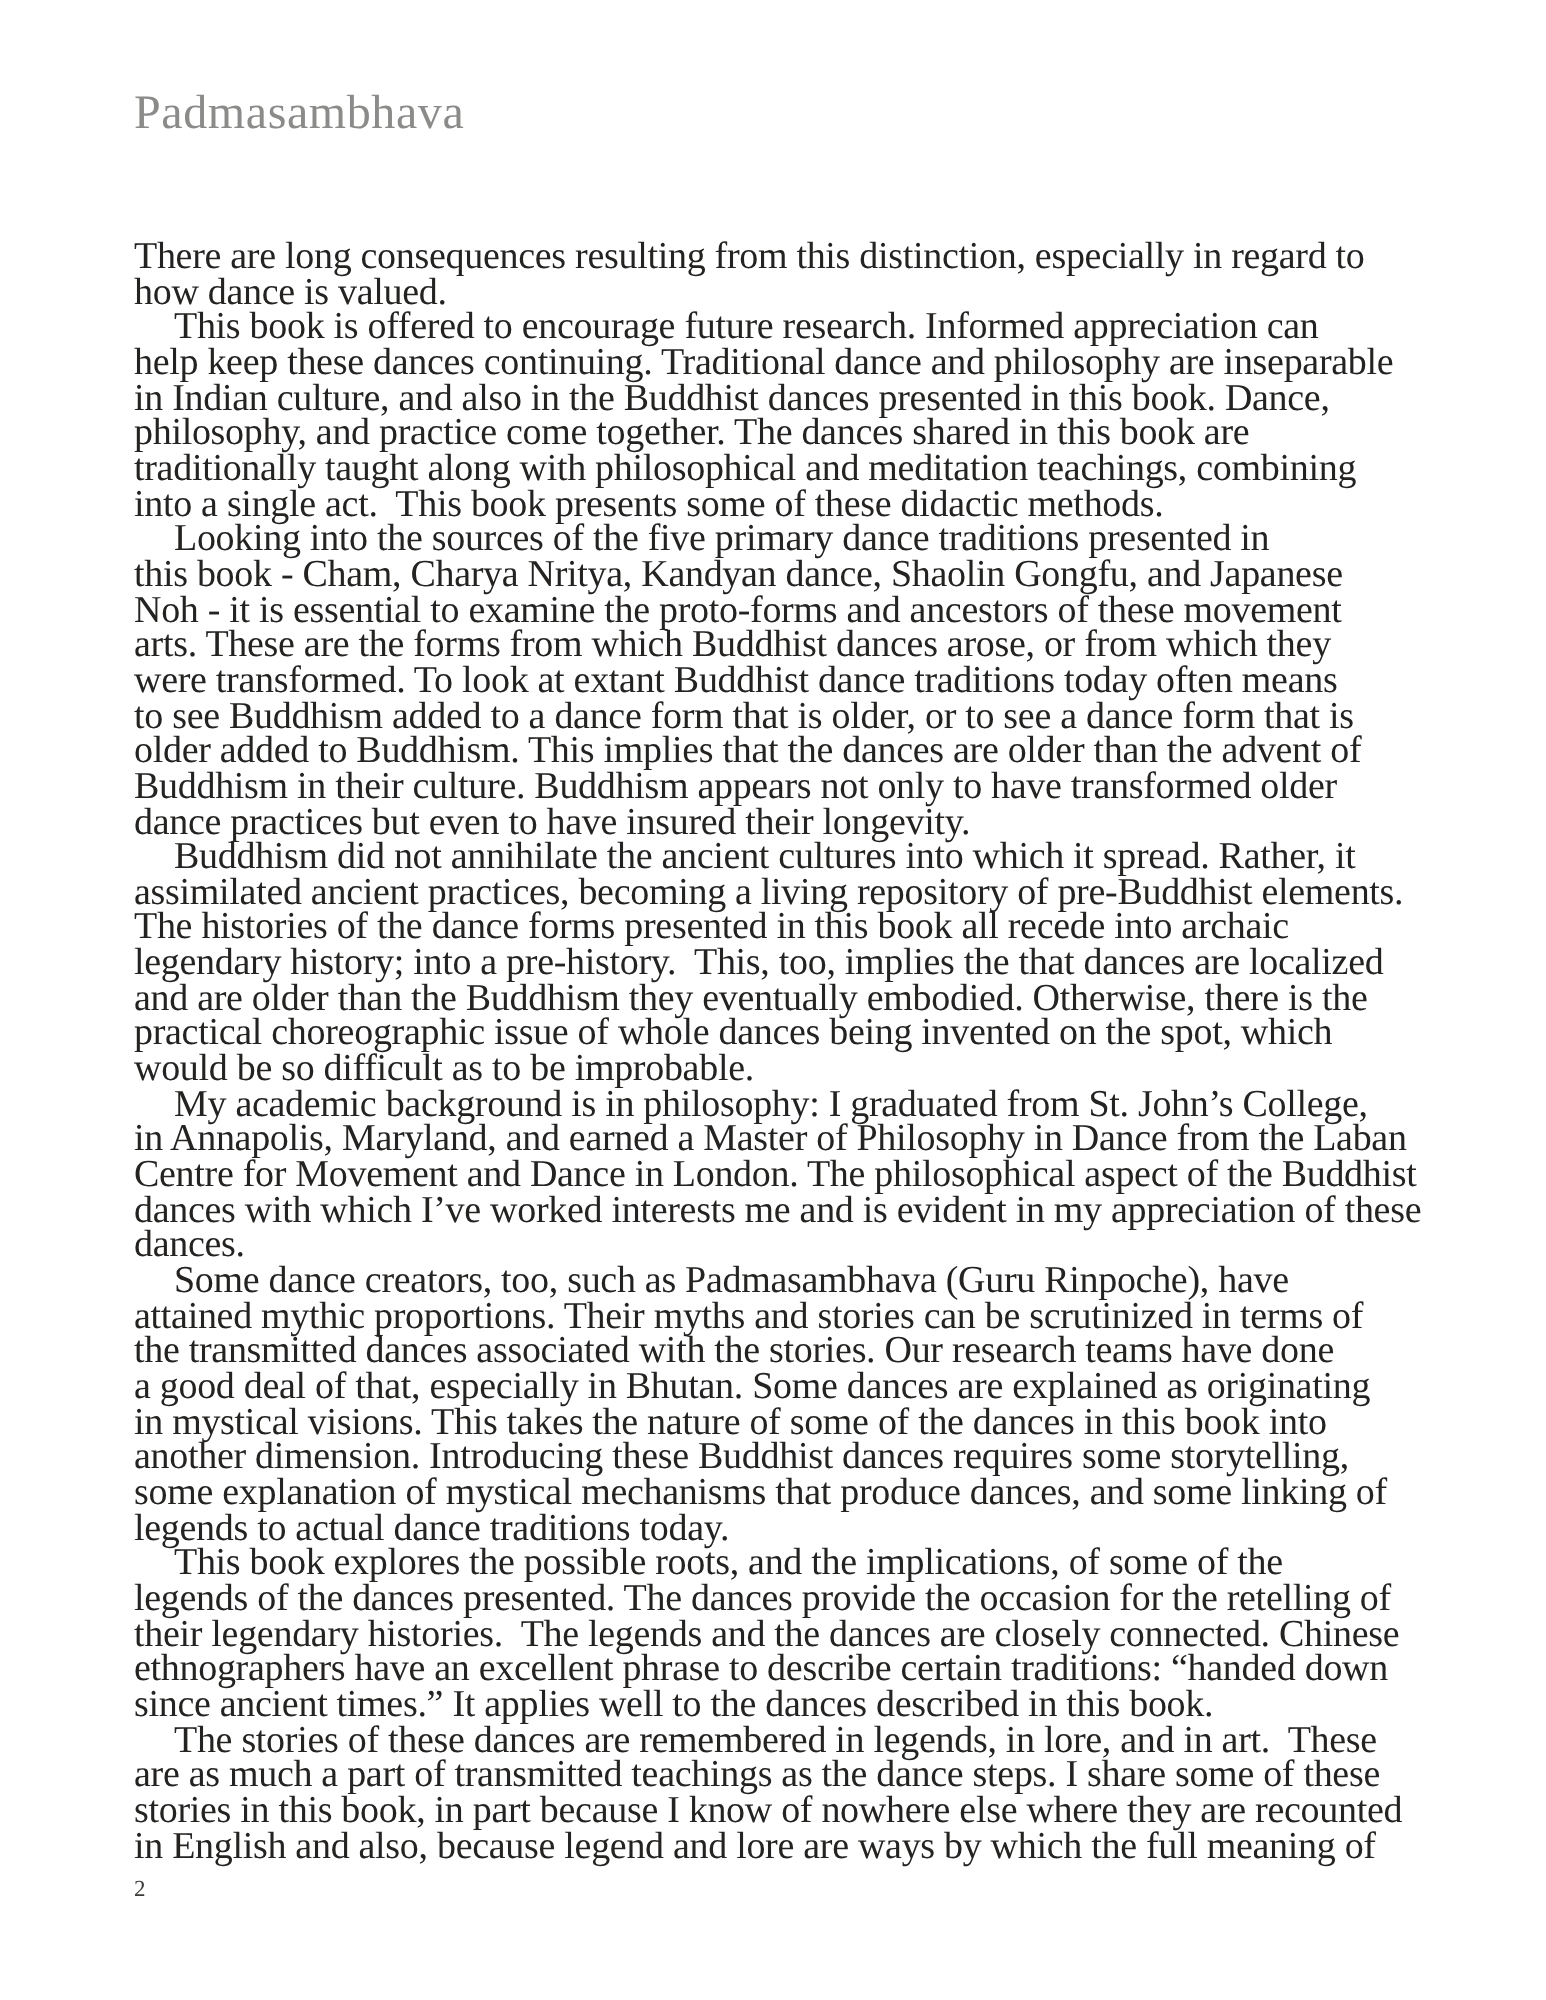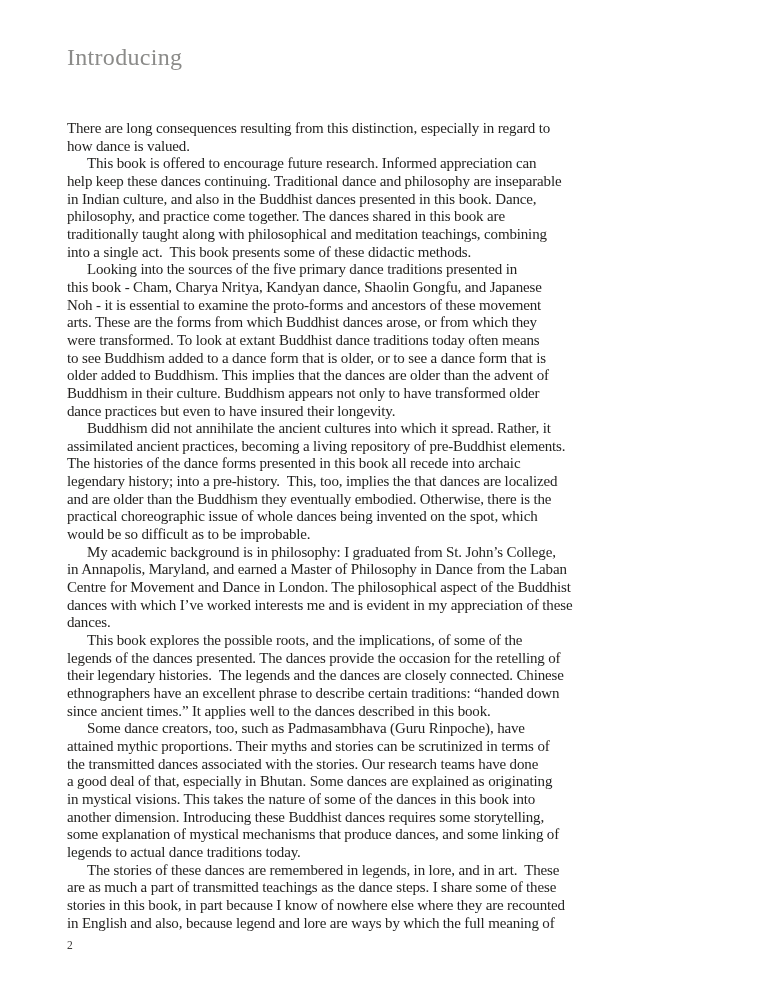--- a/index.html
+++ b/index.html
@@ -23,21 +23,21 @@
     font-size: 24px;
     font-weight: 400;
     letter-spacing: 0.3px;
     color: #8b8b89;
   }
   .page-body {
     position: absolute;
     left: 67px;
     top: 120px;
     width: 680px;
-    font-size: 15px;
+    font-size: 19px;
     line-height: 17.65px;
     letter-spacing: -0.15px;
     color: #242321;
   }
   .page-body p {
     margin: 0;
     white-space: pre-wrap;
   }
   .page-body p.indent {
     text-indent: 20px;
@@ -47,21 +47,21 @@
     left: 67px;
     top: 939px;
     font-size: 11.5px;
     color: #3c3b39;
   }
 </style>
 </head>
 <body>
 
 <div class="page">
-  <h1 class="page-title">Introducing</h1>
+  <h1 class="page-title">Padmasambhava</h1>
 
   <div class="page-body">
       <p>There are long consequences resulting from this distinction, especially in regard to
 how dance is valued.</p>
       <p class="indent">This book is offered to encourage future research. Informed appreciation can
 help keep these dances continuing. Traditional dance and philosophy are inseparable
 in Indian culture, and also in the Buddhist dances presented in this book. Dance,
 philosophy, and practice come together. The dances shared in this book are
 traditionally taught along with philosophical and meditation teachings, combining
 into a single act.  This book presents some of these didactic methods.</p>
@@ -79,33 +79,33 @@
 The histories of the dance forms presented in this book all recede into archaic
 legendary history; into a pre-history.  This, too, implies the that dances are localized
 and are older than the Buddhism they eventually embodied. Otherwise, there is the
 practical choreographic issue of whole dances being invented on the spot, which
 would be so difficult as to be improbable.</p>
       <p class="indent">My academic background is in philosophy: I graduated from St. John’s College,
 in Annapolis, Maryland, and earned a Master of Philosophy in Dance from the Laban
 Centre for Movement and Dance in London. The philosophical aspect of the Buddhist
 dances with which I’ve worked interests me and is evident in my appreciation of these
 dances.</p>
-      <p class="indent">This book explores the possible roots, and the implications, of some of the
-legends of the dances presented. The dances provide the occasion for the retelling of
-their legendary histories.  The legends and the dances are closely connected. Chinese
-ethnographers have an excellent phrase to describe certain traditions: “handed down
-since ancient times.” It applies well to the dances described in this book.</p>
       <p class="indent">Some dance creators, too, such as Padmasambhava (Guru Rinpoche), have
 attained mythic proportions. Their myths and stories can be scrutinized in terms of
 the transmitted dances associated with the stories. Our research teams have done
 a good deal of that, especially in Bhutan. Some dances are explained as originating
 in mystical visions. This takes the nature of some of the dances in this book into
 another dimension. Introducing these Buddhist dances requires some storytelling,
 some explanation of mystical mechanisms that produce dances, and some linking of
 legends to actual dance traditions today.</p>
+      <p class="indent">This book explores the possible roots, and the implications, of some of the
+legends of the dances presented. The dances provide the occasion for the retelling of
+their legendary histories.  The legends and the dances are closely connected. Chinese
+ethnographers have an excellent phrase to describe certain traditions: “handed down
+since ancient times.” It applies well to the dances described in this book.</p>
       <p class="indent">The stories of these dances are remembered in legends, in lore, and in art.  These
 are as much a part of transmitted teachings as the dance steps. I share some of these
 stories in this book, in part because I know of nowhere else where they are recounted
 in English and also, because legend and lore are ways by which the full meaning of</p>
     </div>
 
   <div class="page-number">2</div>
 </div>
 
 </body></html>

